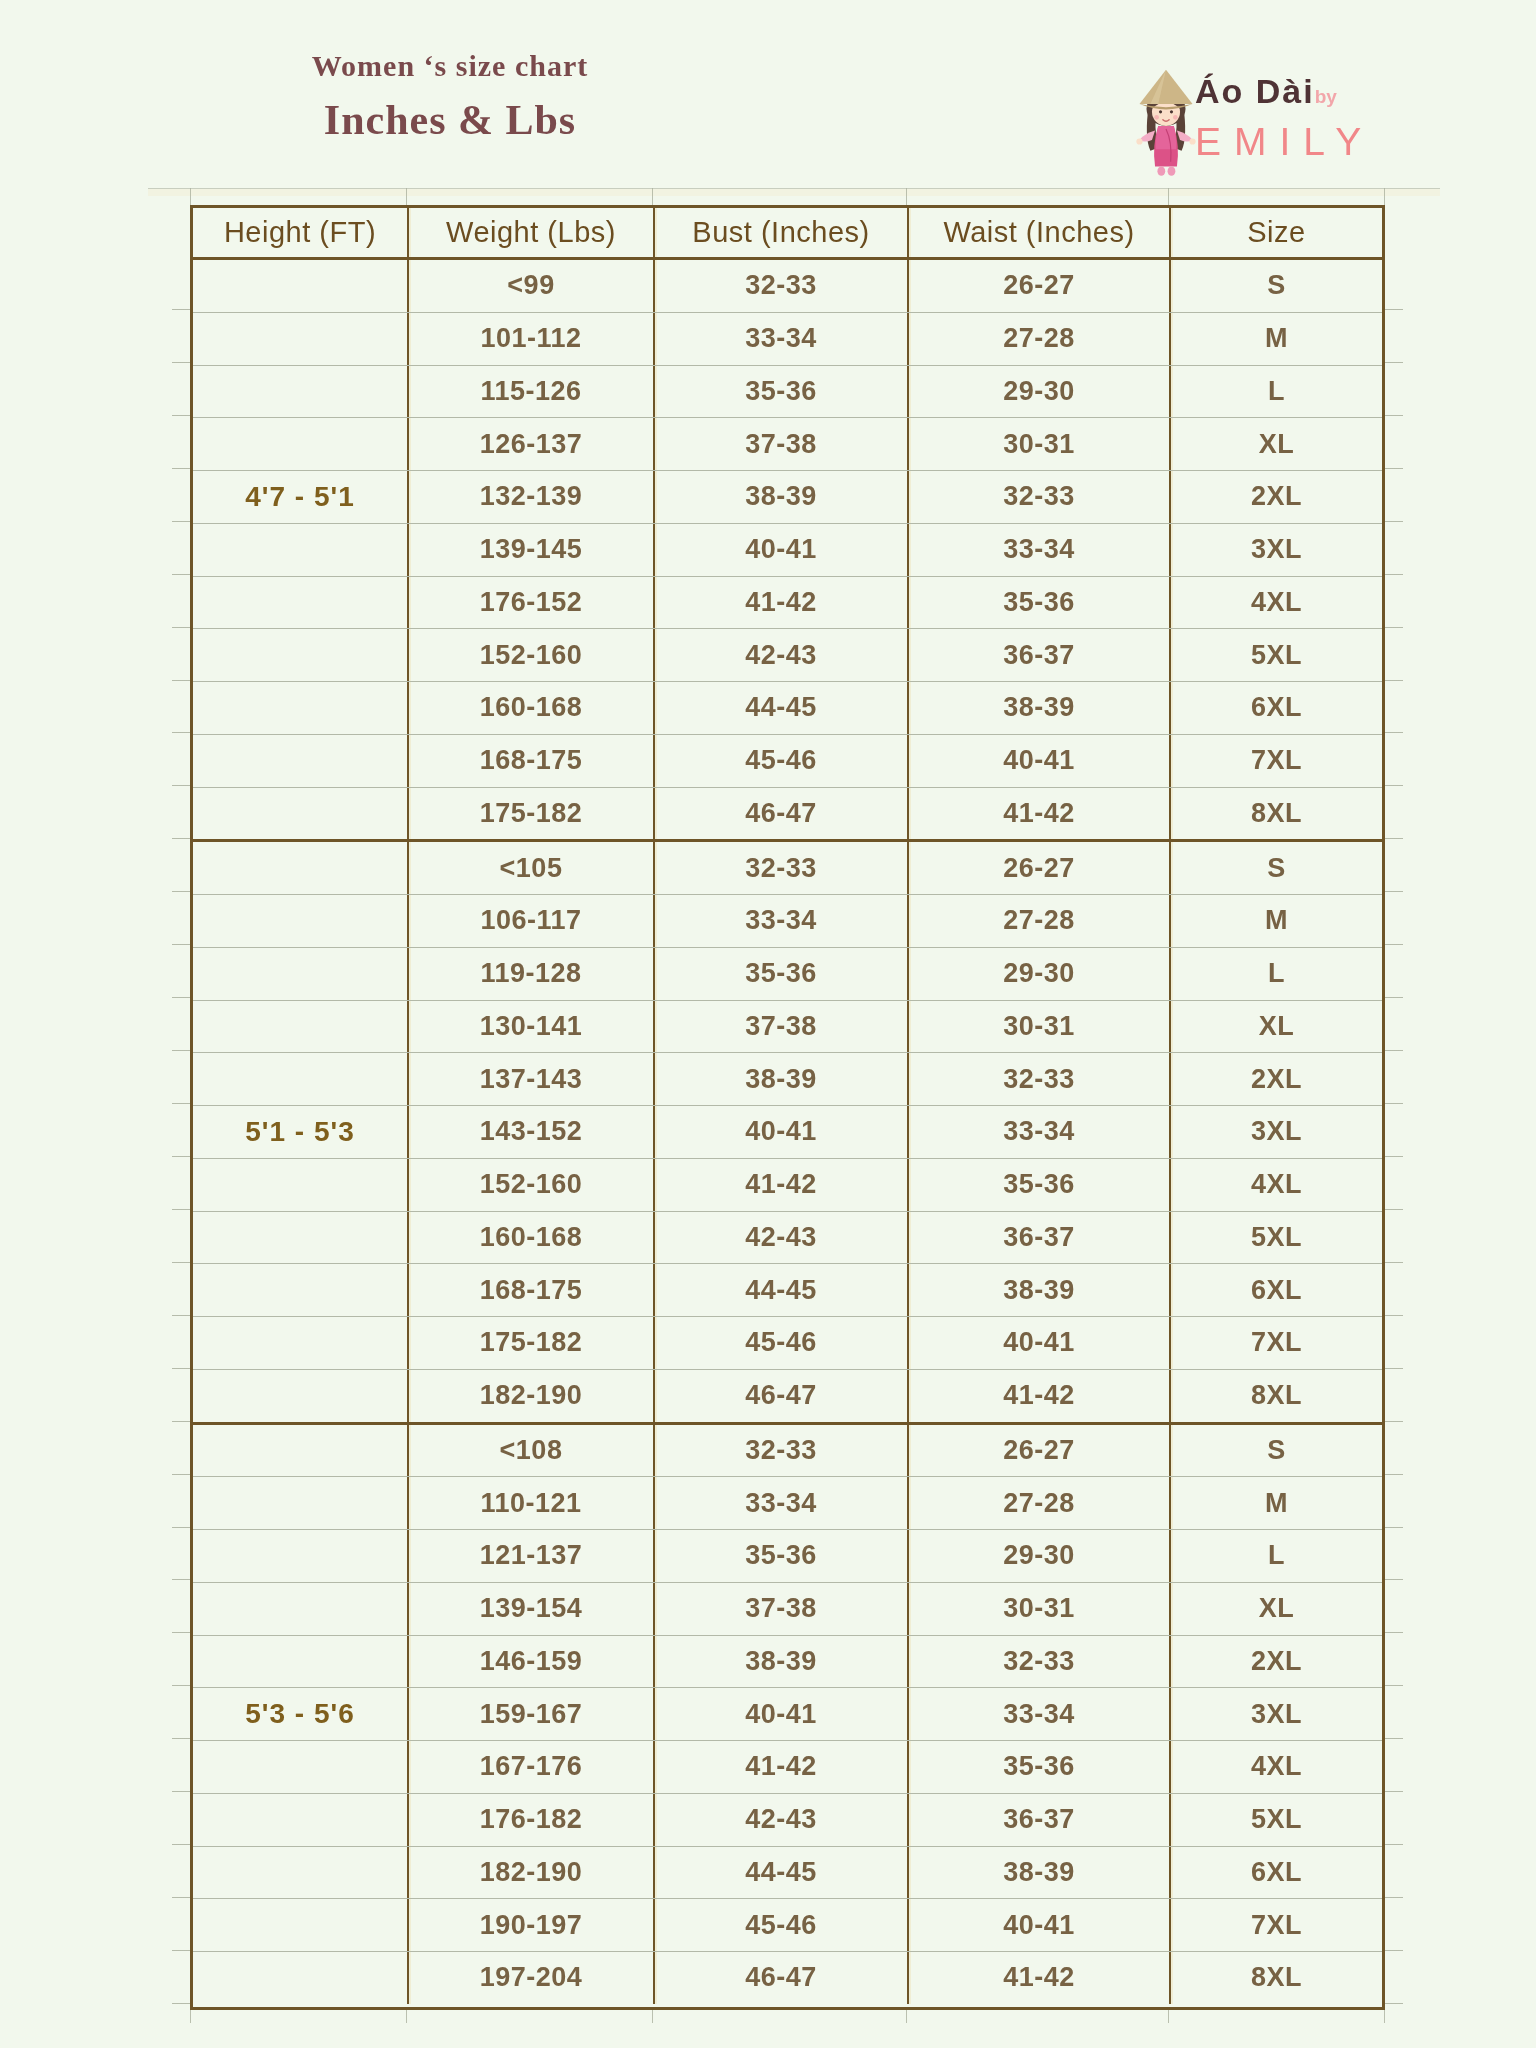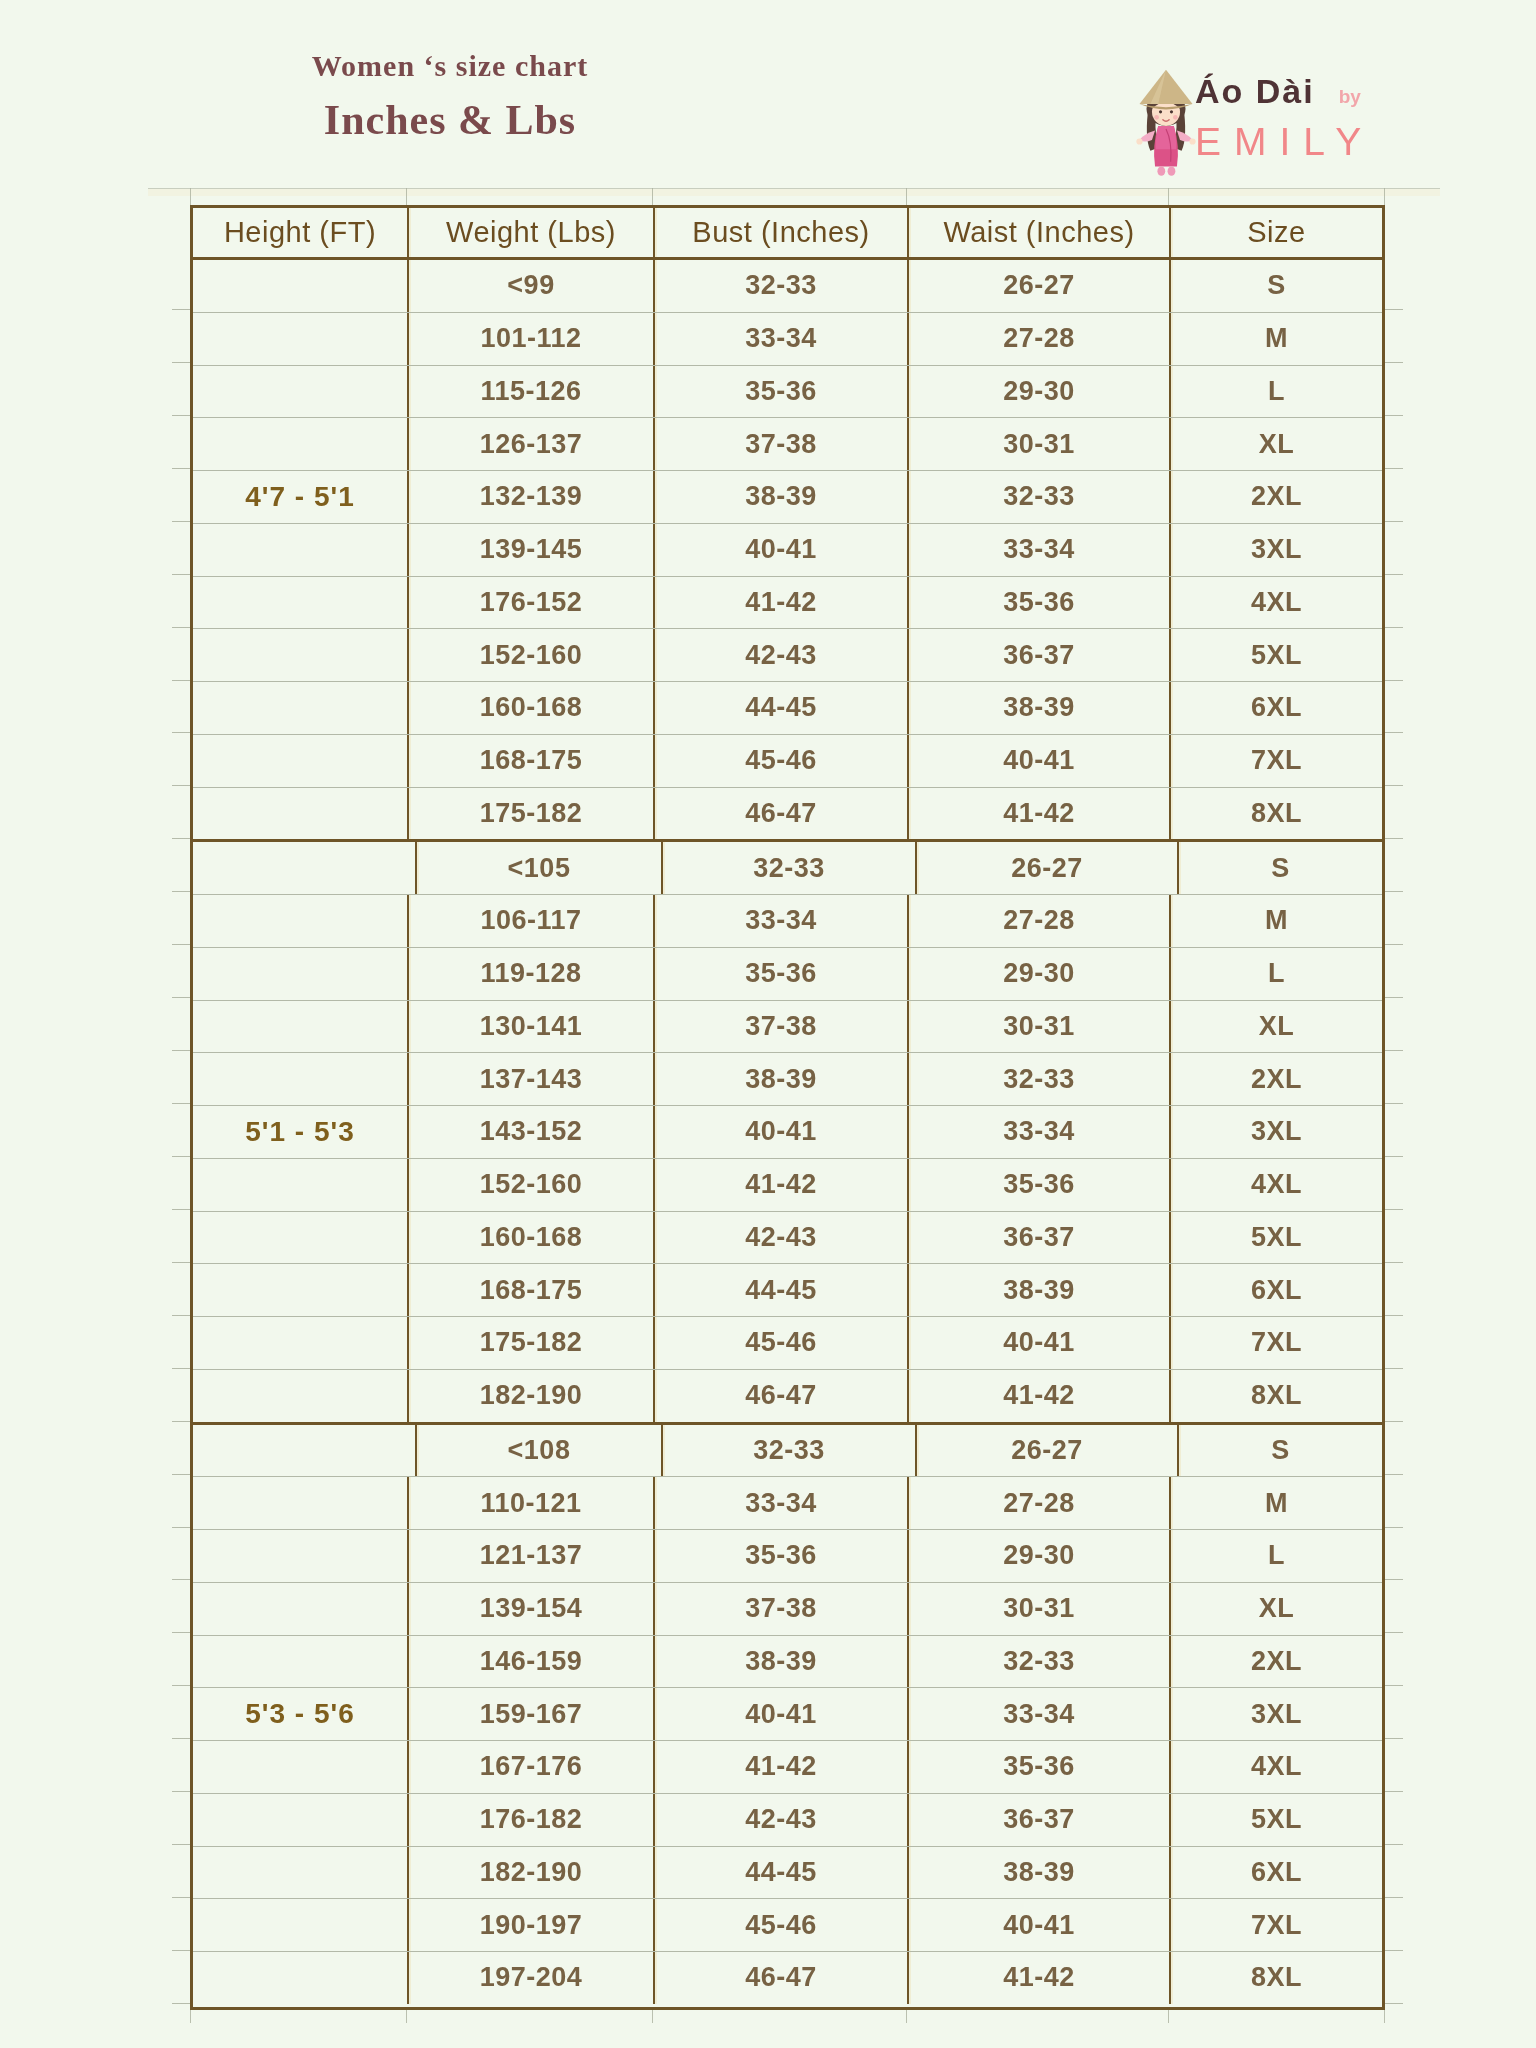--- a/index.html
+++ b/index.html
@@ -10,21 +10,21 @@
   .title-block{position:absolute;left:170px;top:38px;width:560px;text-align:center;
     font-family:"Liberation Serif",serif;font-weight:bold;color:#7a4a4c;}
   .title-line1{font-size:30px;line-height:56px;letter-spacing:1px;}
   .title-line2{font-size:42px;line-height:52px;letter-spacing:1px;}
 
   
   .logo{position:absolute;left:1125px;top:56px;width:260px;height:140px;}
   .logo-girl{position:absolute;left:2px;top:6px;width:78px;height:120px;}
   .logo-text{position:absolute;left:70px;top:16px;white-space:nowrap;}
   .brand-top{font-size:34px;font-weight:bold;color:#4f3335;letter-spacing:2px;}
-  .brand-by{font-size:19px;font-weight:bold;color:#f2a6aa;margin-left:24px;}
+  .brand-by{font-size:19px;font-weight:bold;color:#f2a6aa;margin-left:0;}
   .brand-name{font-size:39px;font-weight:normal;color:#f18789;letter-spacing:13px;margin-top:9px;}
 
   
   .artifact-hline{position:absolute;left:148px;top:188px;width:1292px;height:1px;background:rgba(177,183,166,0.65);}
   .artifact-band{position:absolute;left:148px;top:189px;width:1292px;height:7px;background:rgba(242,235,208,0.40);}
   .vstub{position:absolute;width:1px;background:rgba(171,177,159,0.8);}
   .vstub.top{top:188px;height:17px;}
   .vstub.bottom{top:2010px;height:13px;}
   .x0{left:190px;}.x1{left:406px;}.x2{left:652px;}.x3{left:906px;}.x4{left:1168px;}.x5{left:1384px;}
   .stub-strip{position:absolute;top:257px;height:1753px;width:18px;
@@ -35,21 +35,21 @@
   
   .size-table{position:absolute;left:190px;top:205px;width:1195px;height:1805px;
     box-sizing:border-box;border:3px solid #6e5528;background:transparent;}
   .thead{display:grid;grid-template-columns:214px 246px 254px 262px auto;height:52px;
     border-bottom:3px solid #6e5528;box-sizing:border-box;}
   .th{display:flex;align-items:center;justify-content:center;
     font-size:29px;font-weight:normal;color:#6b4d20;letter-spacing:0.5px;}
   .tbody{display:flex;flex-direction:column;height:1744px;}
   .trow{flex:1;display:grid;grid-template-columns:214px 246px 254px 262px auto;box-sizing:border-box;}
   .trow + .trow{border-top:1px solid #b3b9a8;}
-  .trow.group-start{border-top:3px solid #6e5528;padding-left:8px;}
+  .trow.group-start{border-top:3px solid #6e5528;}
   .cell{display:flex;align-items:center;justify-content:center;
     font-size:27px;font-weight:bold;color:#776244;letter-spacing:0.5px;}
   .th + .th, .cell + .cell{border-left:2px solid #6e5528;box-shadow:inset 2px 0 0 rgba(238,226,185,0.45);}
   .cell.height-col{font-size:28px;color:#7f5f1d;letter-spacing:1px;}
 </style>
 </head>
 <body>
 
 <div class="page">
 

